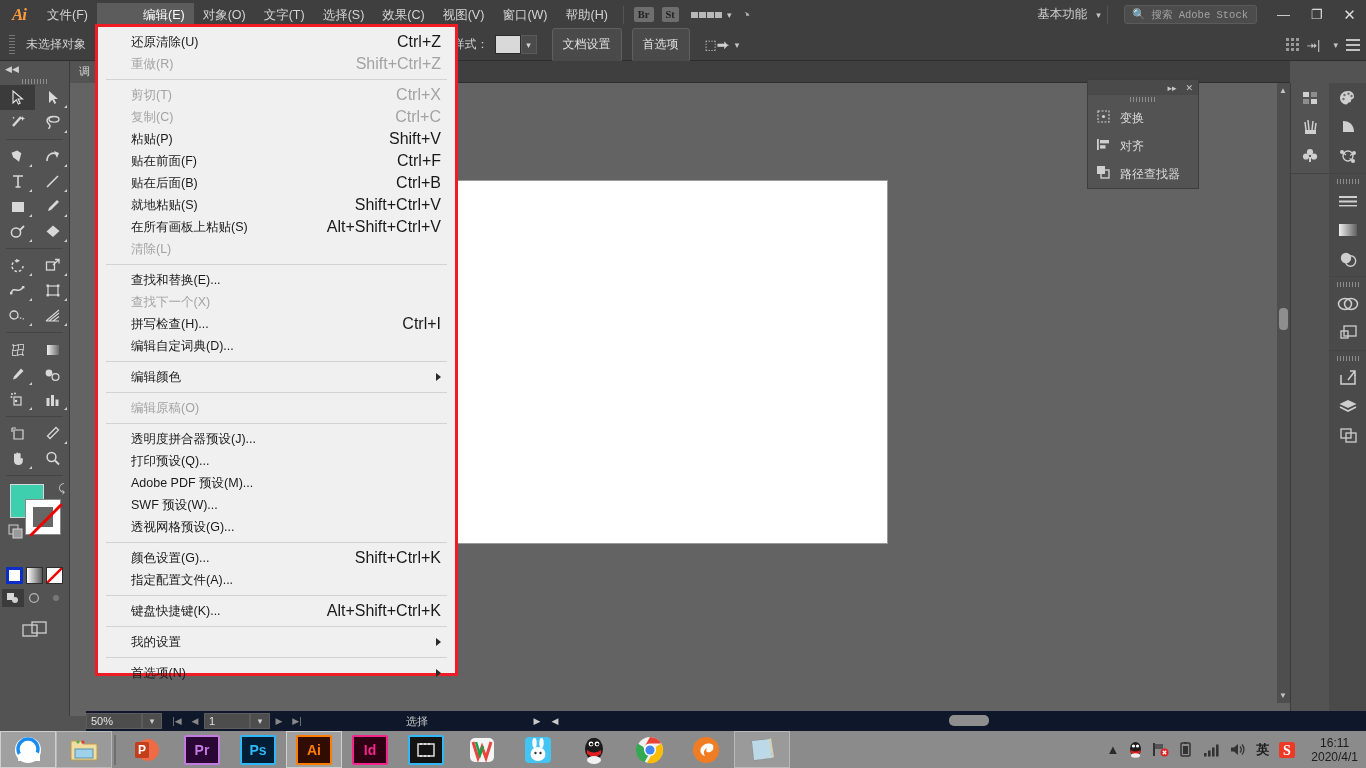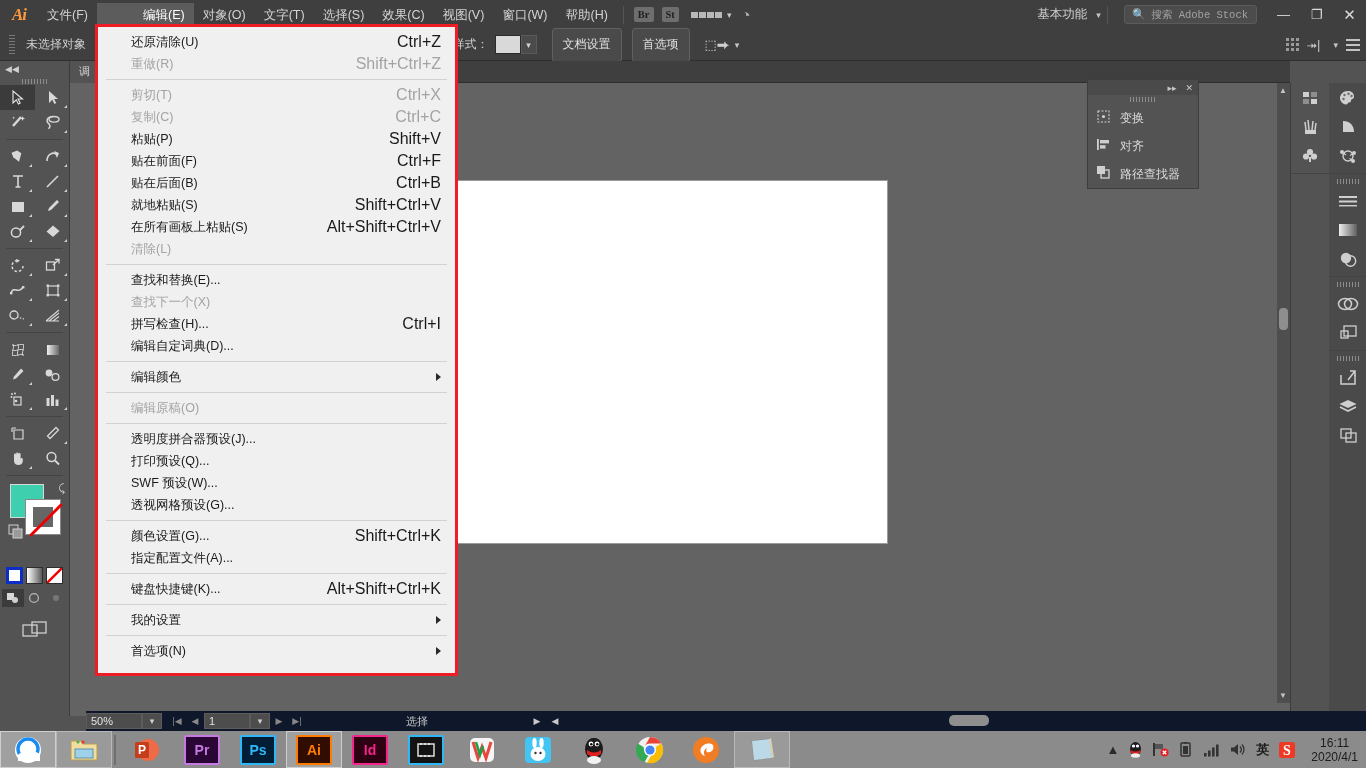--- a/index.html
+++ b/index.html
@@ -1019,20 +1019,23 @@
     </div>
     <div class="dd-sep"></div>
 
     <div class="dd-item">
       <span>透明度拼合器预设(J)...</span>
     </div>
     <div class="dd-item">
       <span>打印预设(Q)...</span>
     </div>
     <div class="dd-item">
+      <span>Adobe PDF 预设(M)...</span>
+    </div>
+    <div class="dd-item">
       <span>SWF 预设(W)...</span>
     </div>
     <div class="dd-item">
       <span>透视网格预设(G)...</span>
     </div>
     <div class="dd-sep"></div>
 
     <div class="dd-item">
       <span>颜色设置(G)...</span>
       <span class="key">Shift+Ctrl+K</span>

